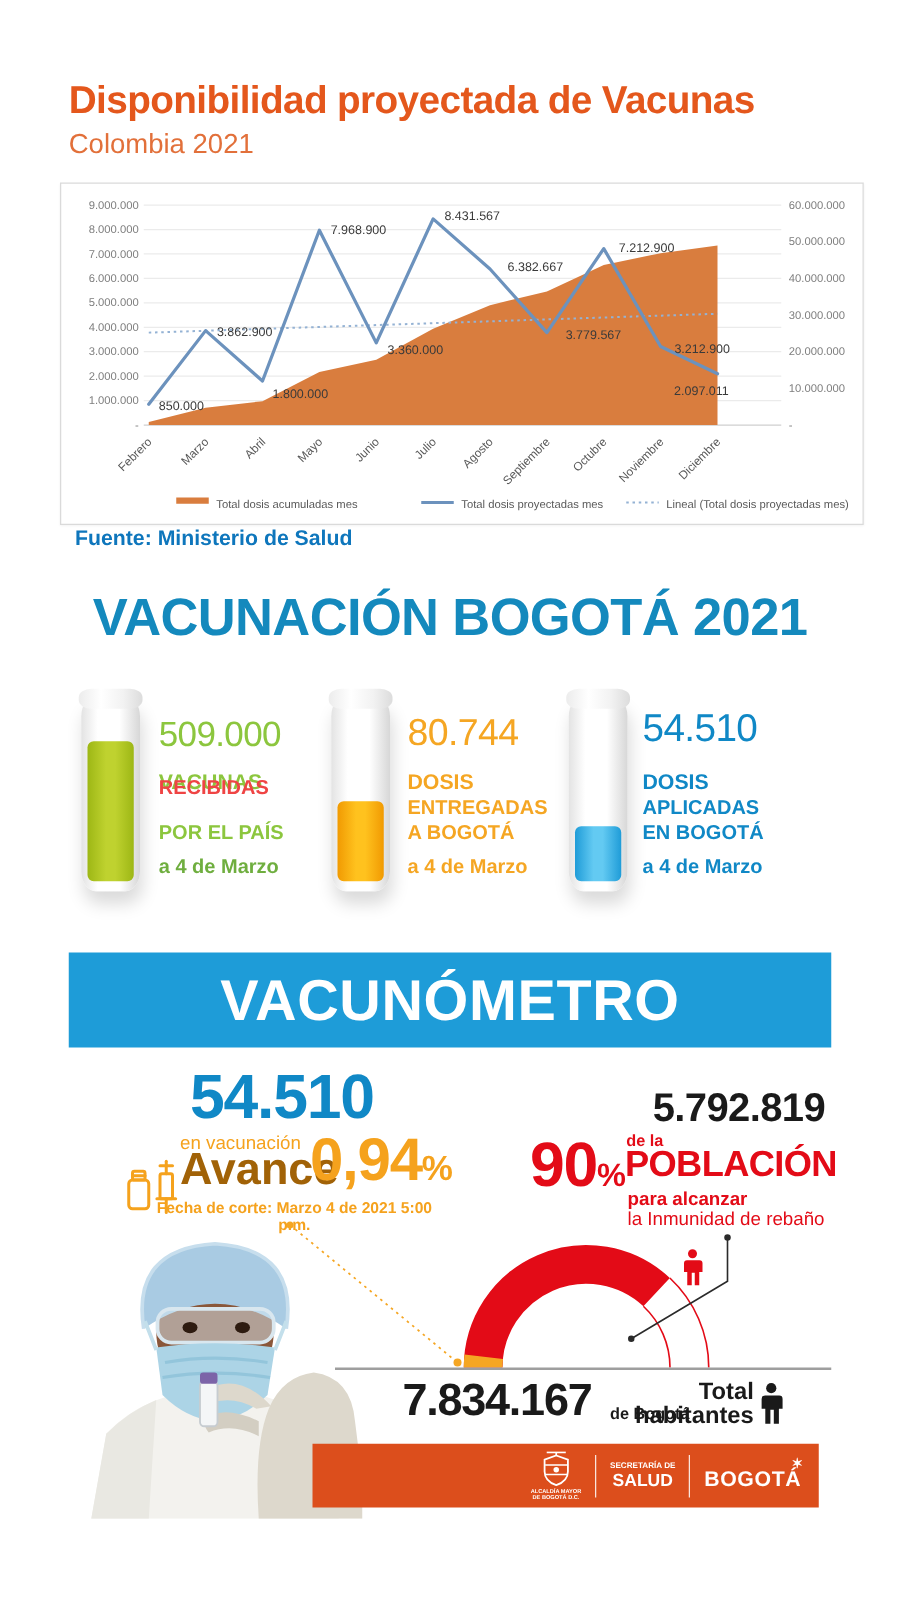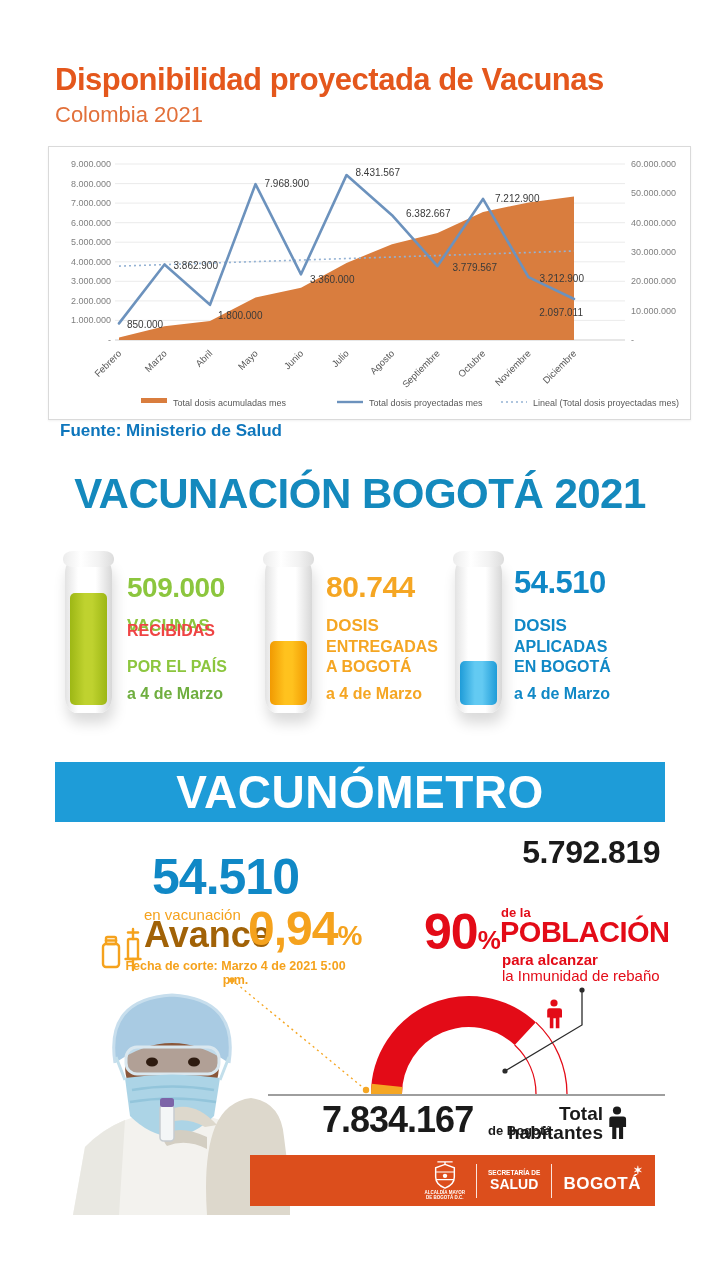--- a/index.html
+++ b/index.html
@@ -14,37 +14,37 @@
   .source{left:60px;top:421px;font-size:17px;font-weight:800;color:#0E76BC;}
   
   .section-title{left:55px;top:470px;width:610px;text-align:center;font-size:42px;font-weight:800;color:#1489BD;letter-spacing:-0.5px;}
   .vial{width:47px;height:166px;}
   .vial .body{position:absolute;left:0;right:0;top:6px;bottom:4px;border-radius:12px/16px;
       background:linear-gradient(90deg,#e3e3e3,#ffffff 28%,#ffffff 65%,#d7d7d7);
       box-shadow:2px 10px 14px rgba(0,0,0,0.15);}
   .vial .rim{position:absolute;left:-2px;right:-2px;top:0;height:16px;border-radius:10px/7px;
       background:linear-gradient(90deg,#ececec,#ffffff 35%,#f2f2f2 70%,#dcdcdc);}
   .vial .liquid{position:absolute;left:5px;right:5px;bottom:12px;border-radius:5px;}
-  .card-num{font-weight:700;letter-spacing:-0.5px;}
+  .card-num{font-weight:400;letter-spacing:-0.5px;}
   .card-word{font-weight:800;font-size:17px;}
   .card-line{font-weight:700;font-size:16px;}
   .card-date{font-weight:800;font-size:16px;}
   
-  .banner{left:55px;top:762px;width:610px;height:60px;background:#1E9CD8;display:flex;align-items:center;justify-content:center;}
+  .banner{left:55px;top:762px;width:610px;height:76px;background:#1E9CD8;display:flex;align-items:center;justify-content:center;}
   .banner span{color:#fff;font-size:46px;font-weight:800;letter-spacing:0.5px;}
   
   .applied-num{left:108px;top:848px;width:235px;text-align:center;font-size:50px;font-weight:800;color:#1088C6;letter-spacing:-1px;}
   .avance{left:144px;top:914px;font-size:36px;font-weight:800;color:#a16207;}
   .avance-sub{left:144px;top:906px;font-size:15px;font-weight:400;color:#F5A21D;}
   .pct{left:248px;top:901px;color:#F5A21D;font-weight:800;}
   .pct .big{font-size:48px;letter-spacing:-1px;}
   .pct .sym{font-size:28px;font-weight:700;}
   .cutoff{left:118px;top:959px;width:235px;text-align:center;font-size:12.5px;font-weight:800;color:#F5A21D;}
   
-  .target-num{left:470px;top:834px;width:190px;text-align:right;font-size:32px;font-weight:800;color:#1A1A1A;letter-spacing:-0.5px;}
+  .target-num{left:470px;top:868px;width:190px;text-align:right;font-size:32px;font-weight:800;color:#1A1A1A;letter-spacing:-0.5px;}
   .seventy{left:424px;top:903px;color:#E30B17;font-weight:800;}
   .seventy .big{font-size:50px;letter-spacing:-1px;}
   .seventy .sym{font-size:26px;font-weight:700;}
   .dela{left:501px;top:905px;font-size:13px;font-weight:800;color:#E30B17;}
   .poblacion{left:500px;top:916px;font-size:29px;font-weight:800;color:#E30B17;letter-spacing:-0.5px;}
   .para{left:502px;top:951px;font-size:15px;font-weight:800;color:#E30B17;}
   .inmunidad{left:502px;top:967px;font-size:15px;font-weight:400;color:#E30B17;}
   
   .baseline{left:268px;top:1094px;width:397px;height:2px;background:#9E9E9E;}
   .total-num{left:322px;top:1099px;font-size:36px;font-weight:800;color:#1A1A1A;letter-spacing:-1px;}

